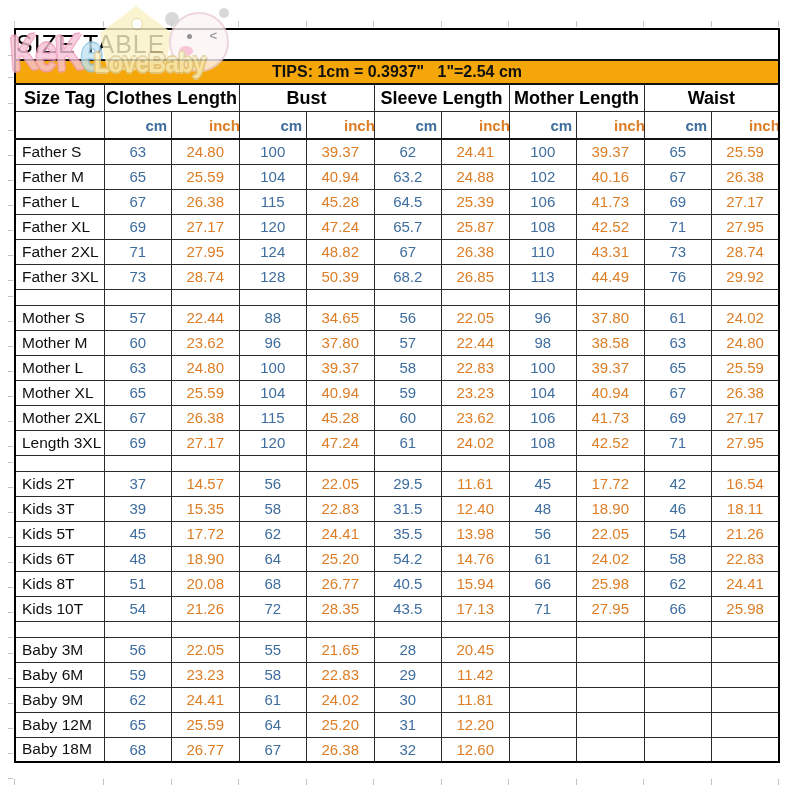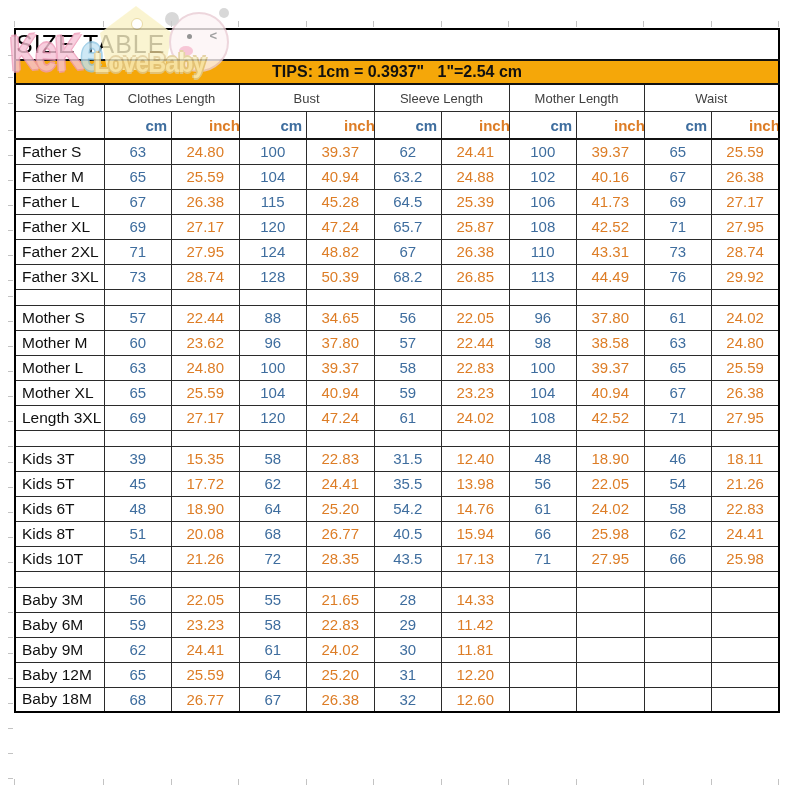--- a/index.html
+++ b/index.html
@@ -4,21 +4,21 @@
 <style>
   html,body{margin:0;padding:0;}
   body{width:800px;height:800px;background:#ffffff;font-family:"Liberation Sans",sans-serif;}
   .canvas{position:relative;width:800px;height:800px;background:#fff;overflow:hidden;}
 
   table.size-table{position:absolute;left:14px;top:28px;width:764px;border-collapse:collapse;table-layout:fixed;border:2px solid #000;}
   td{border:1px solid #2b2b2b;padding:0;overflow:hidden;white-space:nowrap;}
 
   .title-cell{height:27px;font-size:25px;letter-spacing:1px;color:#000;border-bottom:2px solid #111;background:#fff;}
   .tips-cell{height:22px;text-align:center;font-size:16px;font-weight:600;color:#111;background:var(--bar,#F5A709);border-bottom:2px solid #111;}
-  .hdr{height:26px;text-align:center;font-size:13px;color:#404040;background:#fff;}
+  .hdr{height:26px;text-align:center;font-size:18px;color:#000000;background:#fff;font-weight:bold;}
   .unit{height:26px;text-align:center;font-size:15px;font-weight:700;border-bottom:2px solid #111;padding-left:37px;}
   .unit.cm{color:var(--cm,#3E6D9E);}
   .unit.inch{color:var(--inch,#DD7D26);}
   tr.data{height:25px;}
   tr.sp{height:16px;}
   .lbl{text-align:left;padding-left:6px;font-size:15.5px;color:#0f0f0f;}
   .v{text-align:center;font-size:15px;}
   .v.cm{color:var(--cm,#3E6D9E);}
   .v.inch{color:var(--inch,#DD7D26);}
 
@@ -228,20 +228,33 @@
           <td class="v cm">104</td>
           <td class="v inch">40.94</td>
           <td class="v cm">59</td>
           <td class="v inch">23.23</td>
           <td class="v cm">104</td>
           <td class="v inch">40.94</td>
           <td class="v cm">67</td>
           <td class="v inch">26.38</td>
         </tr>
         <tr class="data">
+          <td class="lbl">Mother 2XL</td>
+          <td class="v cm">67</td>
+          <td class="v inch">26.38</td>
+          <td class="v cm">115</td>
+          <td class="v inch">45.28</td>
+          <td class="v cm">60</td>
+          <td class="v inch">23.62</td>
+          <td class="v cm">106</td>
+          <td class="v inch">41.73</td>
+          <td class="v cm">69</td>
+          <td class="v inch">27.17</td>
+        </tr>
+        <tr class="data">
           <td class="lbl">Length 3XL</td>
           <td class="v cm">69</td>
           <td class="v inch">27.17</td>
           <td class="v cm">120</td>
           <td class="v inch">47.24</td>
           <td class="v cm">61</td>
           <td class="v inch">24.02</td>
           <td class="v cm">108</td>
           <td class="v inch">42.52</td>
           <td class="v cm">71</td>
@@ -254,20 +267,33 @@
           <td class=""></td>
           <td class=""></td>
           <td class=""></td>
           <td class=""></td>
           <td class=""></td>
           <td class=""></td>
           <td class=""></td>
           <td class=""></td>
         </tr>
         <tr class="data">
+          <td class="lbl">Kids 2T</td>
+          <td class="v cm">37</td>
+          <td class="v inch">14.57</td>
+          <td class="v cm">56</td>
+          <td class="v inch">22.05</td>
+          <td class="v cm">29.5</td>
+          <td class="v inch">11.61</td>
+          <td class="v cm">45</td>
+          <td class="v inch">17.72</td>
+          <td class="v cm">42</td>
+          <td class="v inch">16.54</td>
+        </tr>
+        <tr class="data">
           <td class="lbl">Kids 3T</td>
           <td class="v cm">39</td>
           <td class="v inch">15.35</td>
           <td class="v cm">58</td>
           <td class="v inch">22.83</td>
           <td class="v cm">31.5</td>
           <td class="v inch">12.40</td>
           <td class="v cm">48</td>
           <td class="v inch">18.90</td>
           <td class="v cm">46</td>
@@ -338,21 +364,21 @@
           <td class=""></td>
           <td class=""></td>
         </tr>
         <tr class="data">
           <td class="lbl">Baby 3M</td>
           <td class="v cm">56</td>
           <td class="v inch">22.05</td>
           <td class="v cm">55</td>
           <td class="v inch">21.65</td>
           <td class="v cm">28</td>
-          <td class="v inch">14.33</td>
+          <td class="v inch">20.45</td>
           <td class="v cm"></td>
           <td class="v inch"></td>
           <td class="v cm"></td>
           <td class="v inch"></td>
         </tr>
         <tr class="data">
           <td class="lbl">Baby 6M</td>
           <td class="v cm">59</td>
           <td class="v inch">23.23</td>
           <td class="v cm">58</td>

